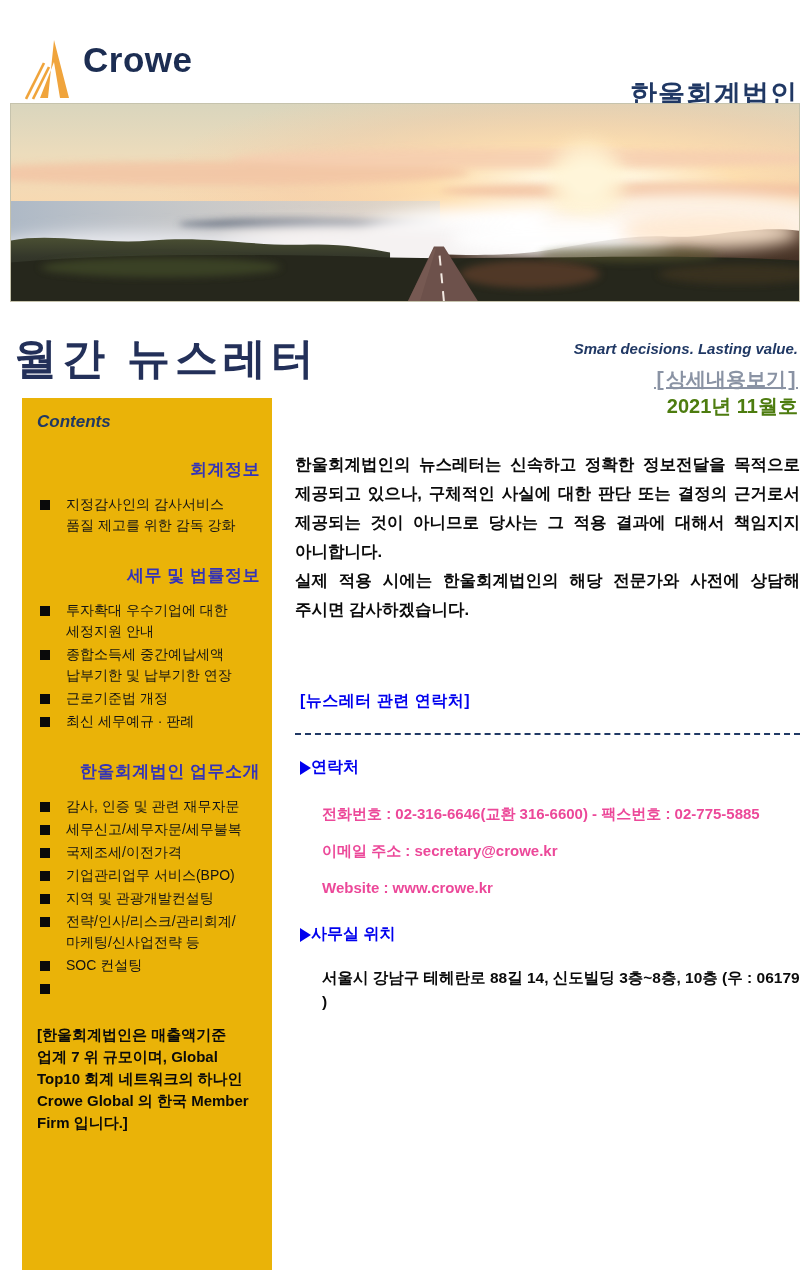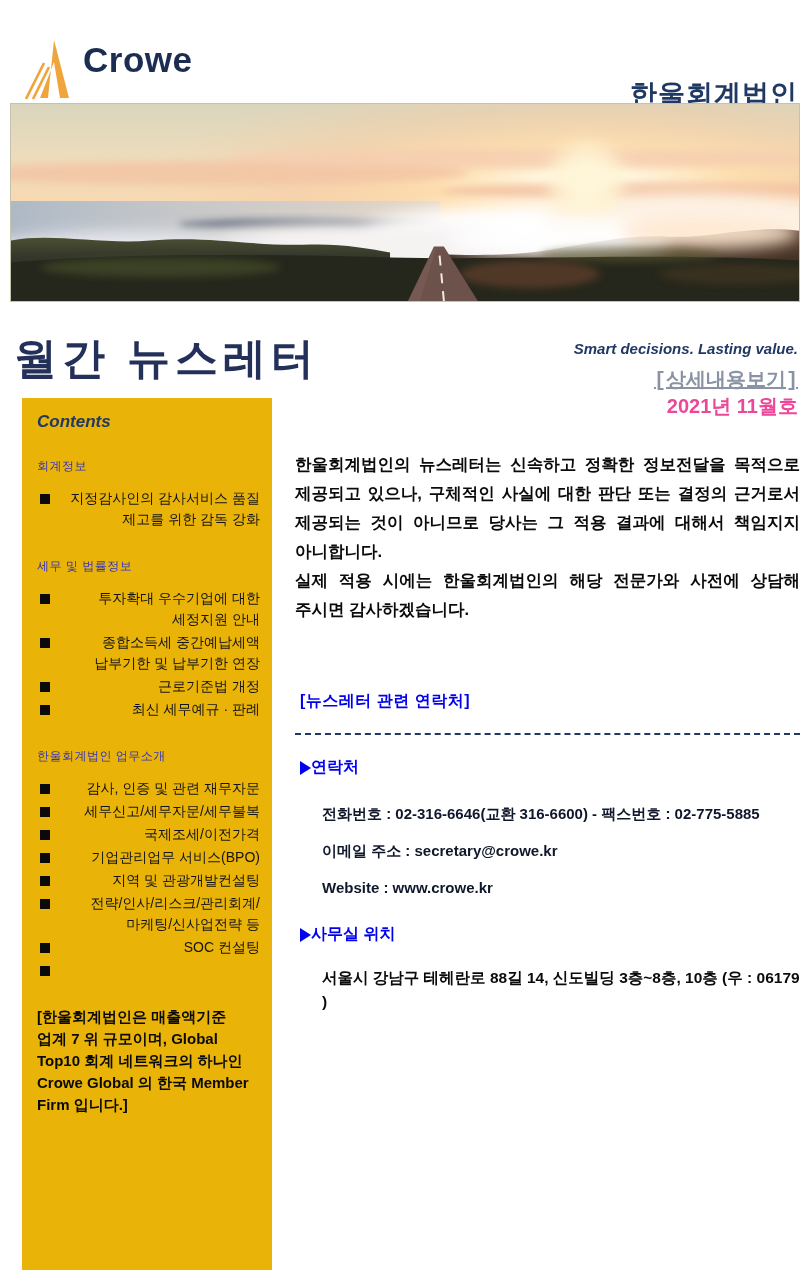--- a/index.html
+++ b/index.html
@@ -28,31 +28,31 @@
   }
   .tagline{
     position:absolute;right:12px;top:340px;font-size:15px;font-weight:700;font-style:italic;
     color:#203864;
   }
   .detail-link{
     position:absolute;right:12px;top:366px;font-size:20px;font-weight:700;color:#8a93a4;
     text-decoration:underline;cursor:pointer;font-family:Liberation Mono, monospace;
   }
   .issue{
-    position:absolute;right:12px;top:393px;font-size:20px;font-weight:700;color:#ec4899;
+    position:absolute;right:12px;top:393px;font-size:20px;font-weight:700;color:#4d7c0f;
   }
   
   .sidebar{
     position:absolute;left:22px;top:398px;width:250px;height:872px;background:#eab308;
     box-sizing:border-box;padding:12px 12px 0 15px;
   }
   .contents-title{font-size:17px;font-weight:800;font-style:italic;color:#203864;margin:2px 0 26px 0;}
-  .s-head{font-size:12px;font-weight:400;color:#3434b8;margin:0 0 13px 0;letter-spacing:0.5px;}
+  .s-head{font-size:17px;font-weight:700;color:#3434b8;margin:0 0 13px 0;letter-spacing:0.5px;text-align:right;}
   .s-gap{height:26px;}
-  .item{display:flex;margin:0 0 2px 0;text-align:right;}
+  .item{display:flex;margin:0 16px 2px 0;}
   .sq{flex:0 0 10px;width:10px;height:10px;background:#0a0a0a;margin:6px 16px 0 3px;}
   .itx{flex:1;font-size:14px;color:#141414;line-height:21px;word-break:keep-all;}
   .footnote{
     margin-top:30px;font-size:15px;font-weight:800;color:#0a0a0a;line-height:22px;
     word-break:keep-all;
   }
   
   .disclaimer{
     position:absolute;left:295px;top:450px;width:505px;font-size:16.5px;font-weight:800;
     color:#0a0a0a;line-height:29px;text-align:justify;word-break:keep-all;
@@ -62,21 +62,21 @@
     letter-spacing:0.5px;
   }
   .dash-line{position:absolute;left:295px;top:733px;width:505px;border-top:2px dashed #203864;}
   .pointer-row{position:absolute;display:flex;align-items:center;}
   .row-contact{left:300px;top:757px;}
   .row-office{left:300px;top:924px;}
   .tri{width:0;height:0;border-left:11px solid #0000ee;border-top:7px solid transparent;
     border-bottom:7px solid transparent;}
   .pointer-label{font-size:16px;font-weight:800;color:#0000ee;}
   .contact-lines{position:absolute;left:322px;top:802px;width:478px;}
-  .contact-line{font-size:15px;font-weight:800;color:#0f172a;line-height:24px;margin-bottom:13px;
+  .contact-line{font-size:15px;font-weight:800;color:#ec4899;line-height:24px;margin-bottom:13px;
     white-space:nowrap;}
   .address{
     position:absolute;left:322px;top:966px;width:478px;font-size:15.5px;font-weight:800;
     color:#0a0a0a;line-height:24px;word-break:keep-all;
   }
 </style>
 </head>
 <body>
 
 <div class="page">

